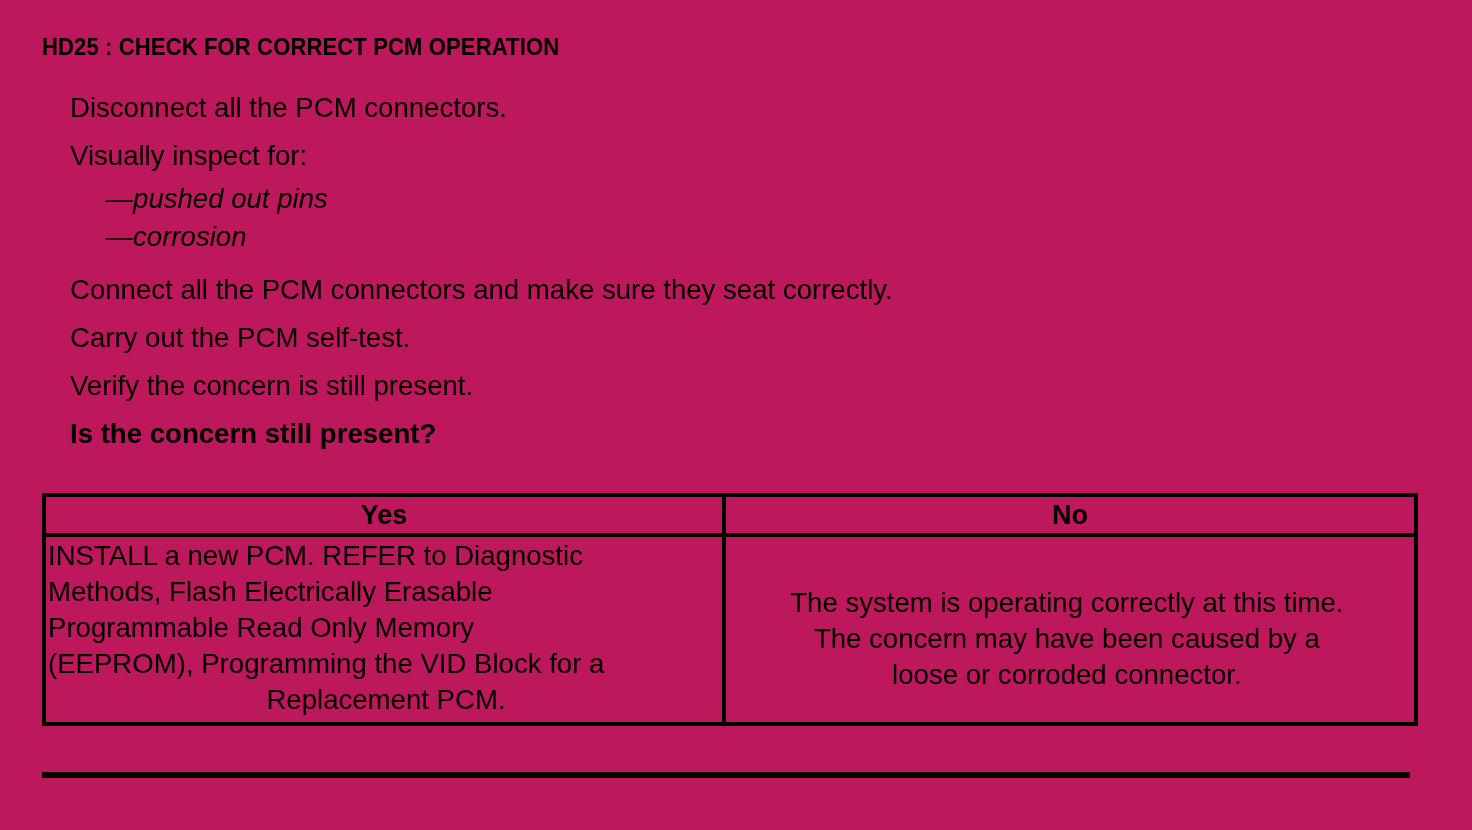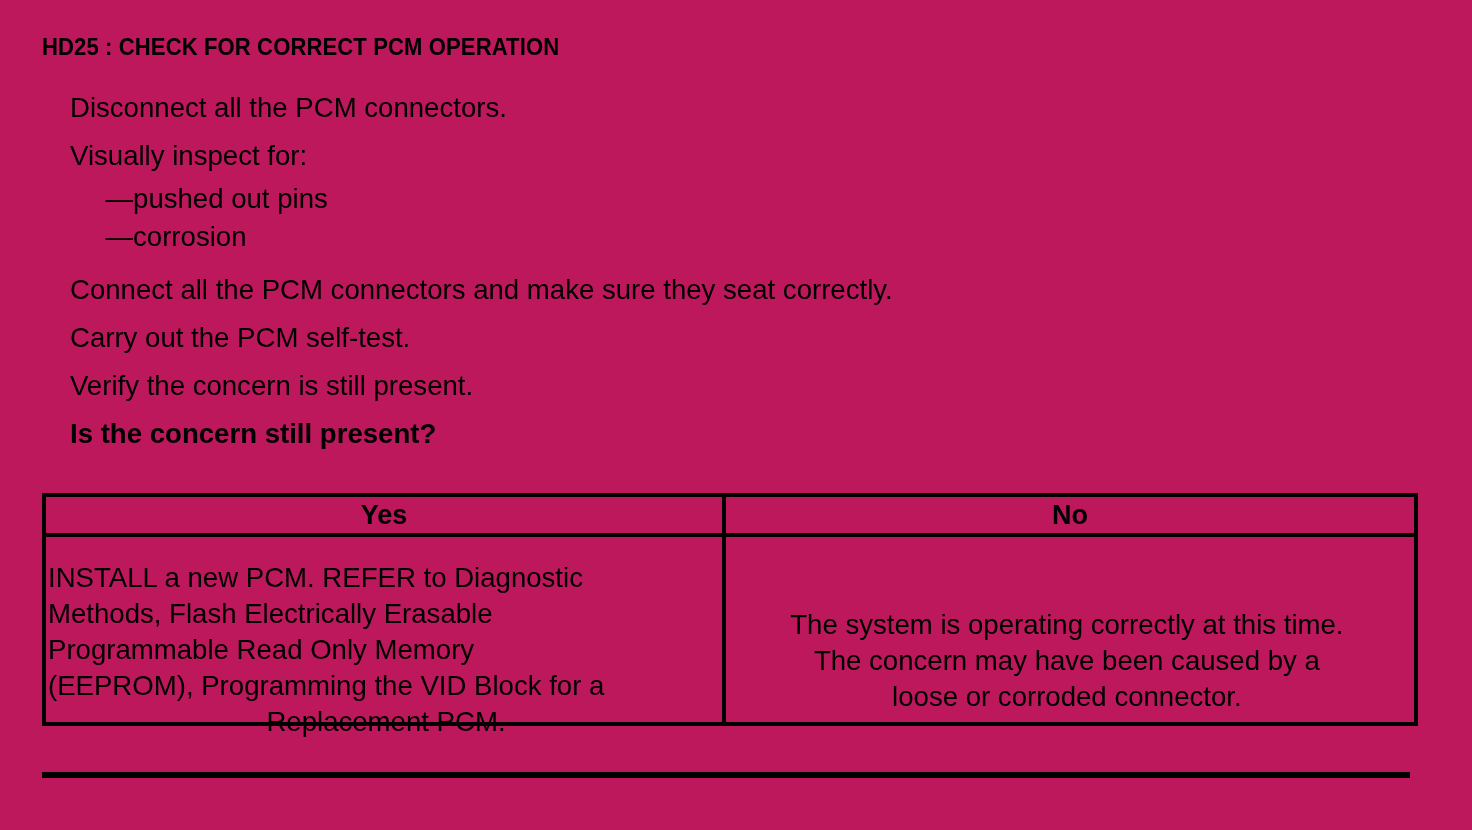--- a/index.html
+++ b/index.html
@@ -52,20 +52,21 @@
     transform-origin: left top;
   }
 
   .instruction-line.bold {
     font-weight: bold;
   }
 
   .sub-list {
     margin: 0;
     padding: 0;
+    font-style: italic;
   }
 
   .sub-item {
     font-size: 28px;
     line-height: 38px;
     padding-left: 36px;
     white-space: nowrap;
     transform: scaleX(0.985);
     transform-origin: left top;
   }
@@ -119,21 +120,20 @@
     font-size: 27px;
     font-weight: bold;
     line-height: 1;
   }
 
   .body-cell {
     font-size: 28px;
     line-height: 36px;
     font-weight: normal;
     padding: 0;
-    margin-top: 22px;
   }
 
   .cell-yes-content {
     position: absolute;
     left: 2px;
     top: 1px;
     width: 700px;
     text-align: left;
   }
 

